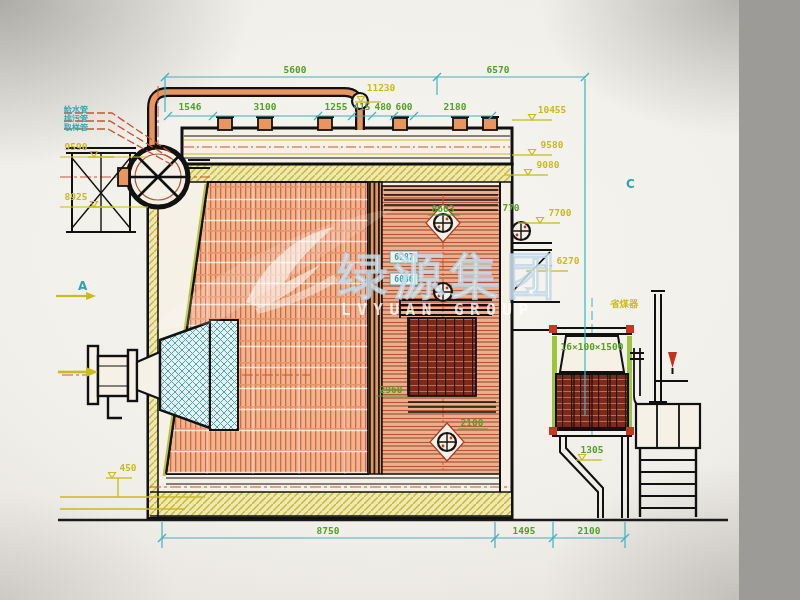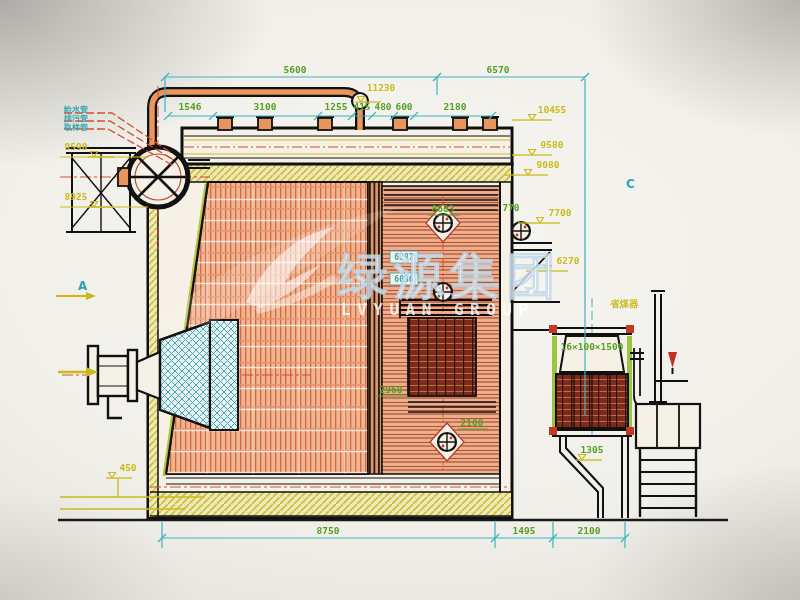--- a/index.html
+++ b/index.html
@@ -1,17 +1,17 @@
 <!DOCTYPE html>
 <html><head>
 <meta charset="utf-8">
 <style>
   html,body{margin:0;padding:0;background:#9d9b97;}
   .photo{
-    position:relative;width:800px;height:600px;overflow:hidden;
+    position:relative;width:739px;height:600px;overflow:hidden;
     background:
       radial-gradient(55% 45% at 0% 0%, rgba(75,73,70,.38), rgba(75,73,70,0) 62%),
       radial-gradient(45% 38% at 100% 0%, rgba(80,78,74,.34), rgba(80,78,74,0) 60%),
       radial-gradient(45% 38% at 100% 100%, rgba(105,102,96,.28), rgba(105,102,96,0) 60%),
       radial-gradient(40% 30% at 0% 100%, rgba(110,108,102,.20), rgba(110,108,102,0) 60%),
       radial-gradient(120% 95% at 52% 42%, #f7f5f0 0%, #f1efe9 48%, #e3e0da 78%, #c9c6c0 100%);
     font-family:"DejaVu Sans", sans-serif;
   }
   svg text{font-family:"DejaVu Sans Mono", monospace;}
   .dimG{fill:#55a028;font-size:9.5px;font-weight:bold;}

